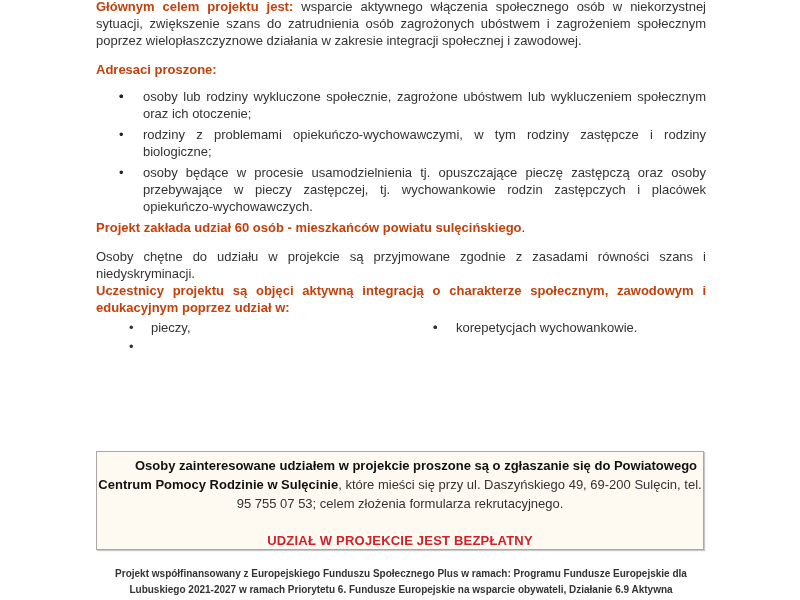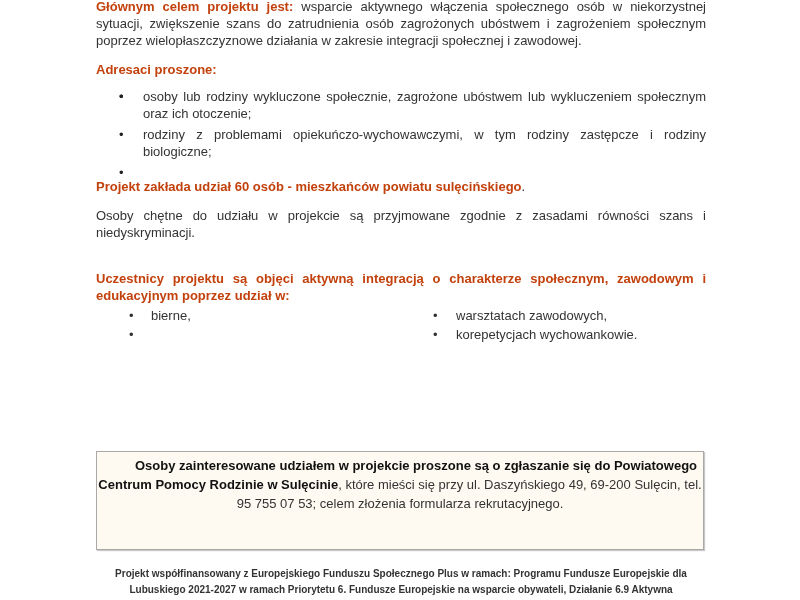--- a/index.html
+++ b/index.html
@@ -7,23 +7,23 @@
            font-family: "Liberation Sans", sans-serif; color: #333333; }
     .page { position: absolute; left: 96px; top: 0; width: 610px; }
     p { margin: 0; font-size: 13px; line-height: 17px; text-align: justify; }
     .blue { color: #c2410c; font-weight: bold; }
     .intro { margin-top: -2px; }
     .heading { margin-top: 12px; }
     ul.list { margin: 10px 0 0 0; padding: 0; list-style: none; }
     ul.list li { position: relative; padding-left: 47px; font-size: 13px; line-height: 17px;
                  text-align: justify; margin-bottom: 4px; }
     ul.list li .bullet { position: absolute; left: 23px; top: 0; font-size: 13px; color: #222; }
-    .project-count { margin-top: 18px; }
+    .project-count { margin-top: 4px; }
     .equality { margin-top: 12px; }
-    .participants { margin-top: 29px; }
+    .participants { margin-top: 0; }
     .cols { display: flex; margin-top: 2px; }
     .cols ul { list-style: none; margin: 0; padding: 0; width: 305px; }
     .cols li { position: relative; padding-left: 55px; font-size: 13px; line-height: 19px; }
     .cols li .bullet { position: absolute; left: 33px; top: 0; }
     .cols ul.right li { padding-left: 55px; }
     .cols ul.right li .bullet { left: 32px; }
     .info-box { position: absolute; left: 96px; top: 451px; width: 608px; height: 99px;
                 background: #fffaf1; border: 1px solid #a8a8a8;
                 box-shadow: 1px 1px 1px #c8c8c8; box-sizing: border-box;
                 text-align: center; padding-top: 4px; }
@@ -40,42 +40,43 @@
   <p class="intro">
     <span class="blue">Głównym celem projektu jest:</span><span> wsparcie aktywnego włączenia społecznego osób w niekorzystnej sytuacji, zwiększenie szans do zatrudnienia osób zagrożonych ubóstwem i zagrożeniem społecznym poprzez wielopłaszczyznowe działania w zakresie integracji społecznej i zawodowej.</span>
   </p>
 
   <p class="heading blue">Adresaci proszone:</p>
 
   <ul class="list">
     <li><span class="bullet">•</span></li>
     <li><span class="bullet">•</span><span>osoby lub rodziny wykluczone społecznie, zagrożone ubóstwem lub wykluczeniem społecznym oraz ich otoczenie;</span></li>
     <li><span class="bullet">•</span><span>rodziny z problemami opiekuńczo-wychowawczymi, w tym rodziny zastępcze i rodziny biologiczne;</span></li>
-    <li><span class="bullet">•</span></li>
+    <li><span class="bullet">•</span><span>osoby będące w procesie usamodzielnienia tj. opuszczające pieczę zastępczą oraz osoby przebywające w pieczy zastępczej, tj. wychowankowie rodzin zastępczych i placówek opiekuńczo-wychowawczych.</span></li>
   </ul>
 
   <p class="project-count">
     <span class="blue">Projekt zakłada udział 60 osób - mieszkańców powiatu sulęcińskiego</span><span>.</span>
   </p>
 
   <p class="equality">Osoby chętne do udziału w projekcie są przyjmowane zgodnie z zasadami równości szans i niedyskryminacji.</p>
 
   <p class="participants blue">Uczestnicy projektu są objęci aktywną integracją o charakterze społecznym, zawodowym i edukacyjnym poprzez udział w:</p>
 
   <div class="cols">
     <ul class="left">
-      <li><span class="bullet">•</span><span>bierne,</span></li>
+      <li><span class="bullet">•</span><span>pieczy,</span></li>
       <li><span class="bullet">•</span></li>
     </ul>
     <ul class="right">
-      <li><span class="bullet">•</span><span>warsztatach zawodowych,</span></li>
+      <li><span class="bullet">•</span></li>
       <li><span class="bullet">•</span><span>korepetycjach wychowankowie.</span></li>
     </ul>
   </div>
 </div>
 
 <div class="info-box">
   <p>
     <span class="strong">Osoby zainteresowane udziałem w projekcie proszone są o zgłaszanie się do Powiatowego Centrum Pomocy Rodzinie w Sulęcinie</span><span>, które mieści się przy ul. Daszyńskiego 49, 69-200 Sulęcin, tel. 95 755 07 53; celem złożenia formularza rekrutacyjnego.</span>
   </p>
+  <p class="free">UDZIAŁ W PROJEKCIE JEST BEZPŁATNY</p>
 </div>
 
 <div class="footer">Projekt współfinansowany z Europejskiego Funduszu Społecznego Plus w ramach: Programu Fundusze Europejskie dla Lubuskiego 2021-2027 w ramach Priorytetu 6. Fundusze Europejskie na wsparcie obywateli, Działanie 6.9 Aktywna</div>
 
 </body></html>

